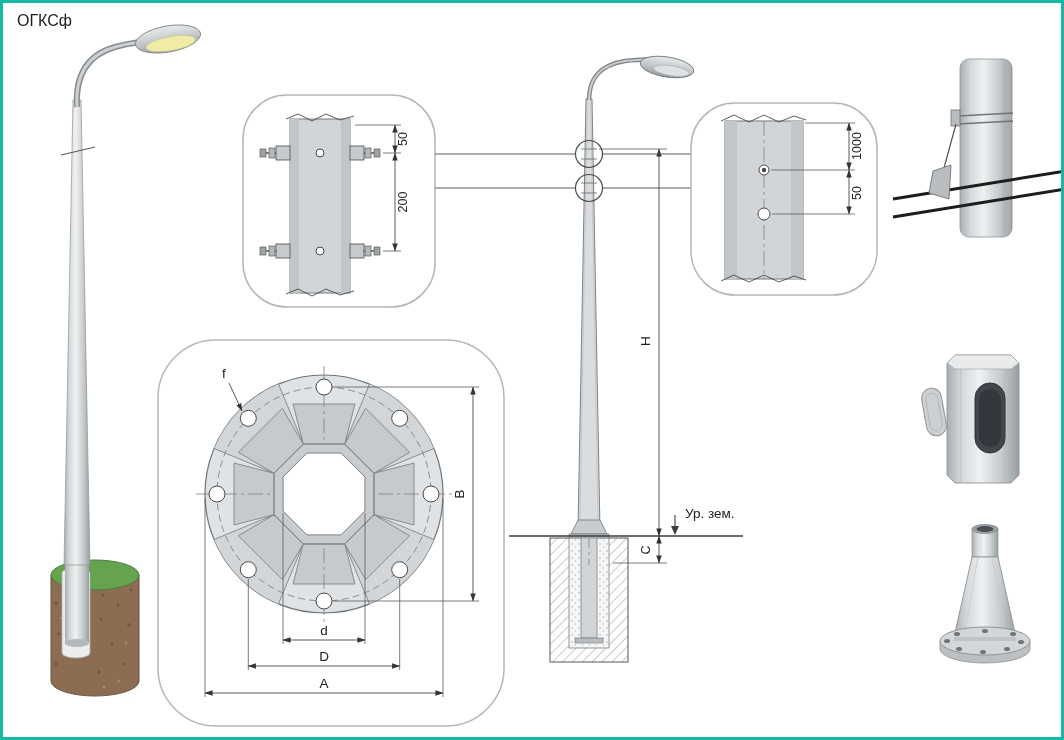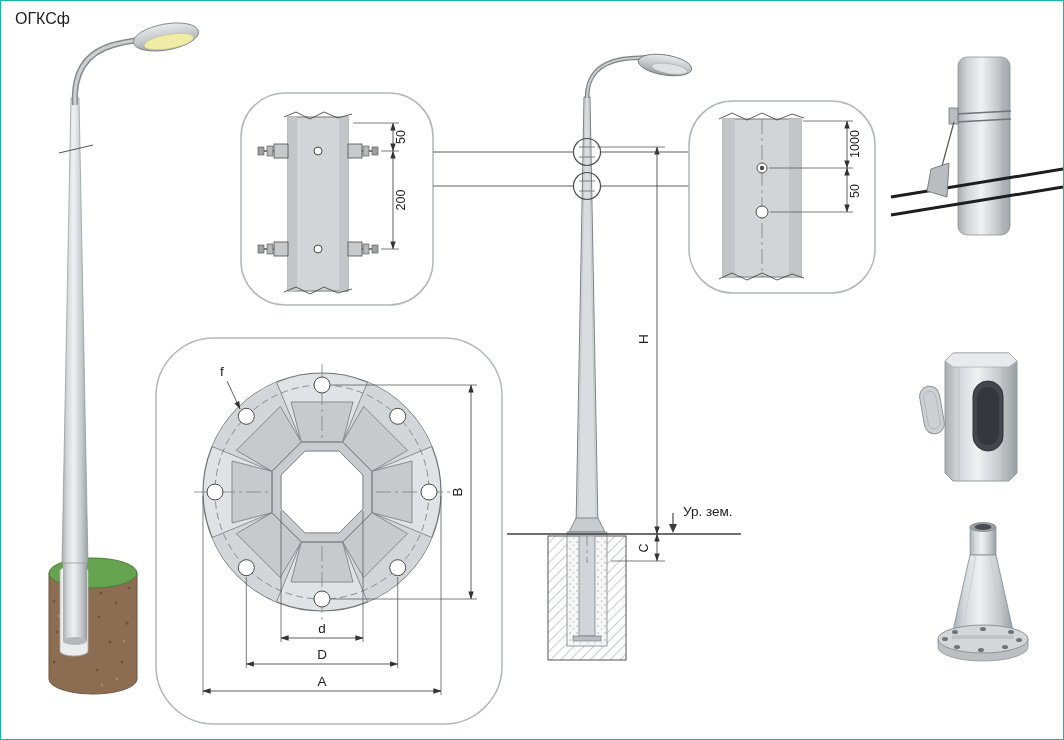--- a/index.html
+++ b/index.html
@@ -1,16 +1,16 @@
 <!DOCTYPE html>
 <html><head>
 <meta charset="utf-8">
 <style>
   html,body{margin:0;padding:0;background:#ffffff;}
-  .page{position:relative;width:1064px;height:740px;background:#ffffff;border:1px solid #14b8a6;box-sizing:border-box;overflow:hidden;
+  .page{position:relative;width:1064px;height:740px;background:#ffffff;border:3px solid #14b8a6;box-sizing:border-box;overflow:hidden;
         font-family:"Liberation Sans", sans-serif;}
   svg{display:block}
   .ttl{font:16px "Liberation Sans", sans-serif;fill:#1d1d1d;}
   .dim{font:12.5px "Liberation Sans", sans-serif;fill:#202020;}
   .dim-b{font:13.5px "Liberation Sans", sans-serif;fill:#202020;}
   .thin{stroke:#4a4a4a;stroke-width:0.9;fill:none;}
   .ext{stroke:#5a5a5a;stroke-width:0.8;fill:none;}
   .cl{stroke:#808080;stroke-width:0.8;fill:none;stroke-dasharray:15 4 3 4;}
   .box{fill:#ffffff;stroke:#b3b7ba;stroke-width:1.5;}
 </style>

